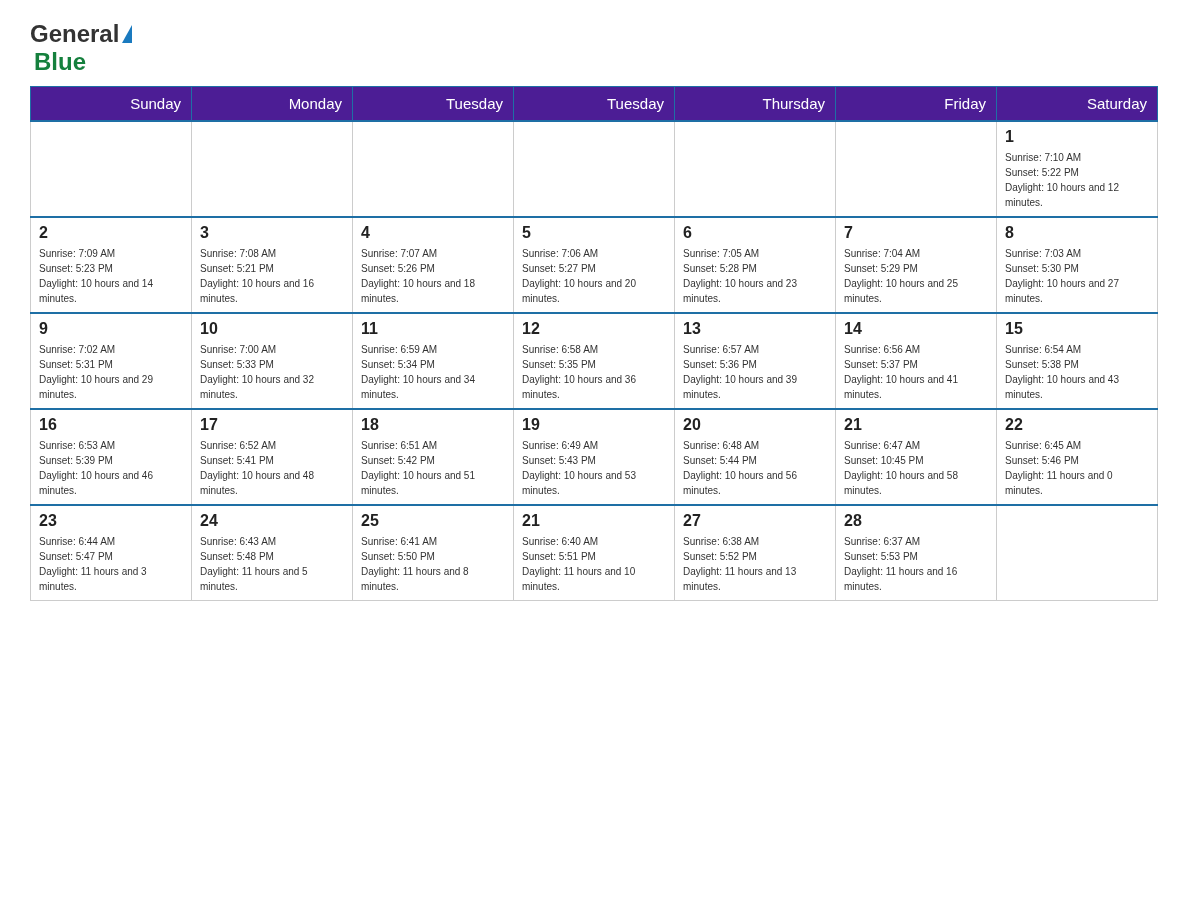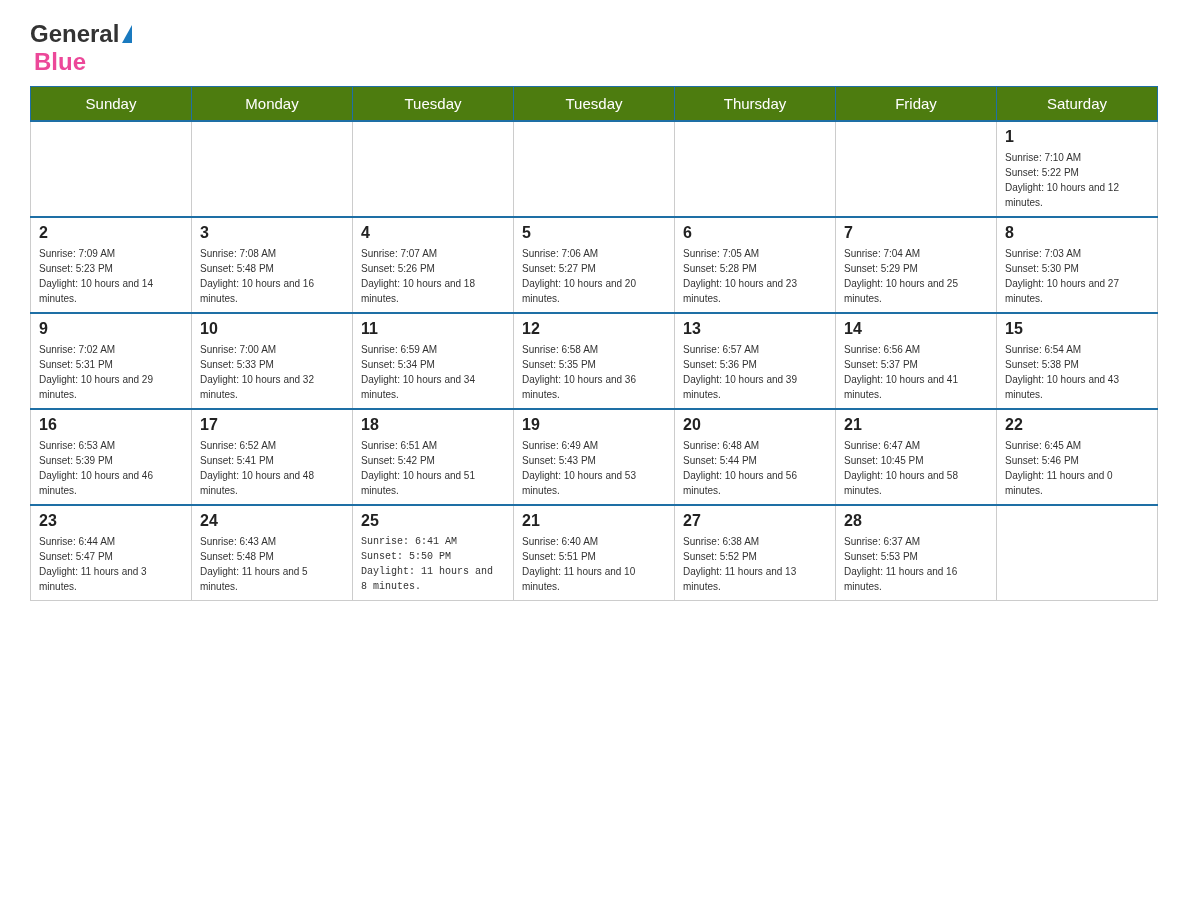--- a/index.html
+++ b/index.html
@@ -29,23 +29,23 @@
       font-size: 20px;
       color: #444;
       margin-top: 4px;
     }
     .calendar {
       width: 100%;
       border-collapse: collapse;
       margin-top: 10px;
     }
     .calendar th {
-      background-color: #4d7c0f;
+      background-color: #4c1d95;
       color: #fff;
-      text-align: center;
+      text-align: right;
       padding: 8px 10px;
       font-size: 15px;
       font-weight: normal;
       border: 1px solid #1e6fa5;
     }
     .calendar td {
       vertical-align: top;
       border: 1px solid #ccc;
       padding: 6px 8px;
       width: 14.28%;
@@ -98,21 +98,21 @@
 </head>
 <body>
 
 <div class="header">
   <div class="logo-wrapper">
     <div class="logo-line1">
       <span style="font-size:24px;font-weight:bold;color:#333;">General</span>
       <span class="logo-triangle"></span>
     </div>
     <div class="logo-line2">
-      <span style="font-size:24px;font-weight:bold;color:#ec4899;">Blue</span>
+      <span style="font-size:24px;font-weight:bold;color:#15803d;">Blue</span>
     </div>
   </div>
 </div>
 
 <table class="calendar">
   <thead>
     <tr>
       <th>Sunday</th>
       <th>Monday</th>
       <th>Tuesday</th>
@@ -140,21 +140,21 @@
       <tr>
         <td>
           <span class="day-number">2</span>
           <div class="day-info" style="white-space: pre-line;">Sunrise: 7:09 AM
 Sunset: 5:23 PM
 Daylight: 10 hours and 14 minutes.</div>
         </td>
         <td>
           <span class="day-number">3</span>
           <div class="day-info" style="white-space: pre-line;">Sunrise: 7:08 AM
-Sunset: 5:48 PM
+Sunset: 5:21 PM
 Daylight: 10 hours and 16 minutes.</div>
         </td>
         <td>
           <span class="day-number">4</span>
           <div class="day-info" style="white-space: pre-line;">Sunrise: 7:07 AM
 Sunset: 5:26 PM
 Daylight: 10 hours and 18 minutes.</div>
         </td>
         <td>
           <span class="day-number">5</span>
@@ -277,21 +277,21 @@
 Daylight: 11 hours and 3 minutes.</div>
         </td>
         <td>
           <span class="day-number">24</span>
           <div class="day-info" style="white-space: pre-line;">Sunrise: 6:43 AM
 Sunset: 5:48 PM
 Daylight: 11 hours and 5 minutes.</div>
         </td>
         <td>
           <span class="day-number">25</span>
-          <div class="day-info" style="white-space: pre-line; font-family: Liberation Mono, monospace;">Sunrise: 6:41 AM
+          <div class="day-info" style="white-space: pre-line;">Sunrise: 6:41 AM
 Sunset: 5:50 PM
 Daylight: 11 hours and 8 minutes.</div>
         </td>
         <td>
           <span class="day-number">21</span>
           <div class="day-info" style="white-space: pre-line;">Sunrise: 6:40 AM
 Sunset: 5:51 PM
 Daylight: 11 hours and 10 minutes.</div>
         </td>
         <td>

